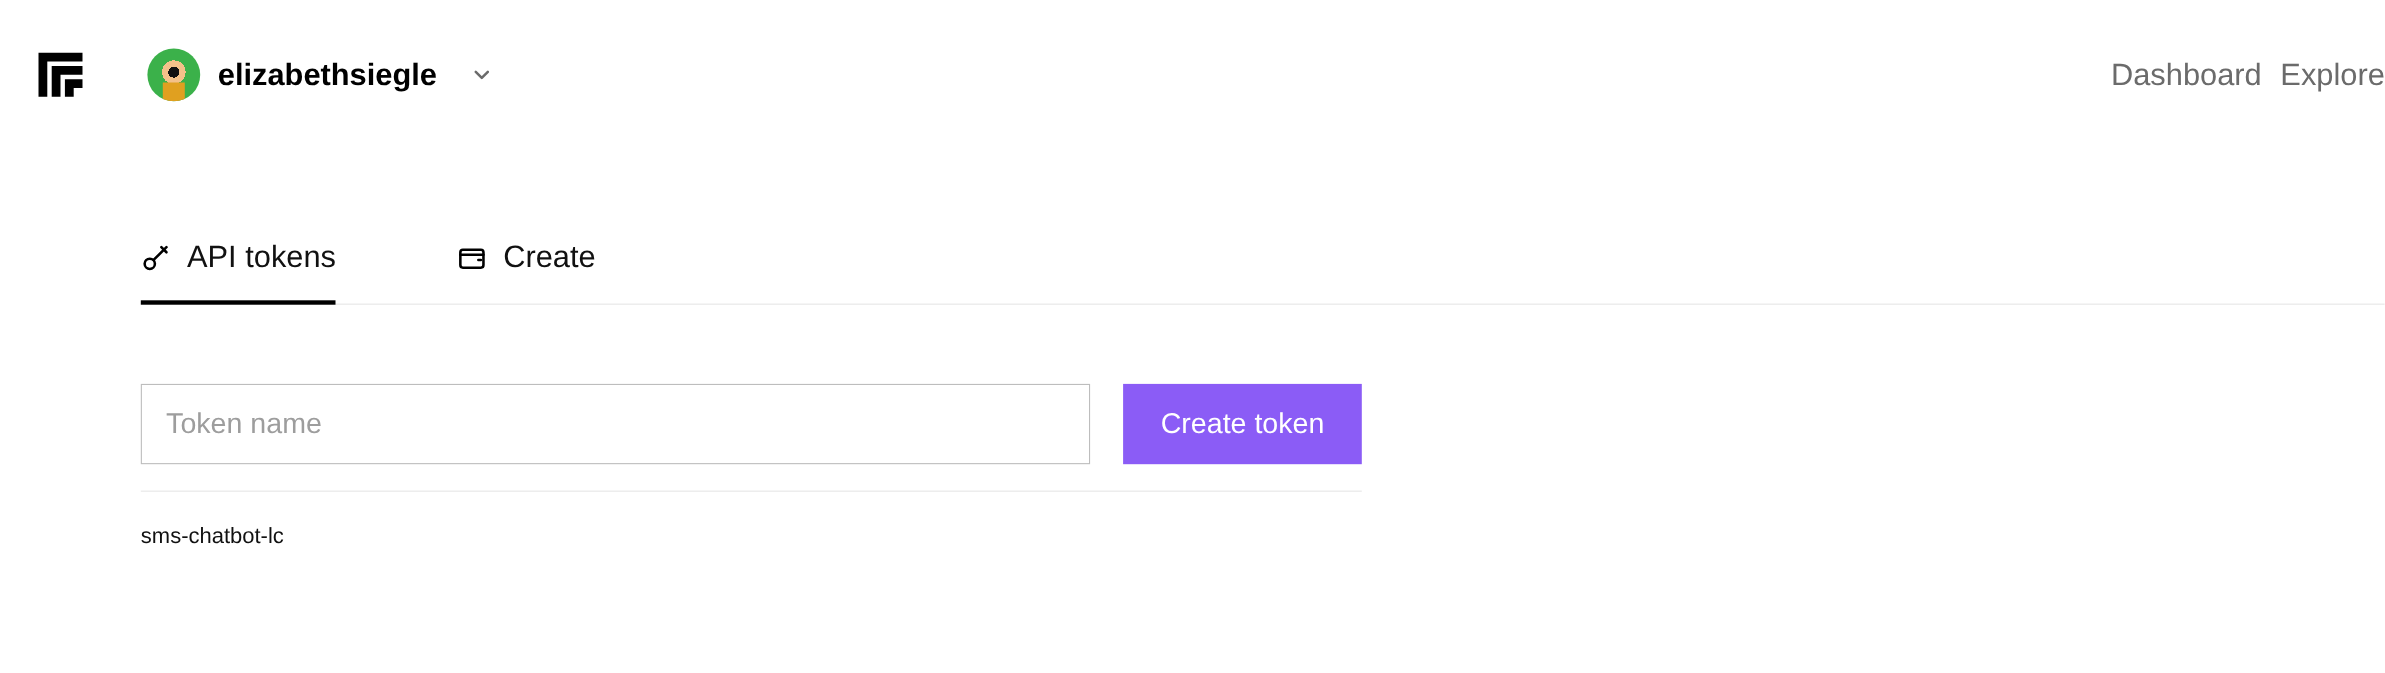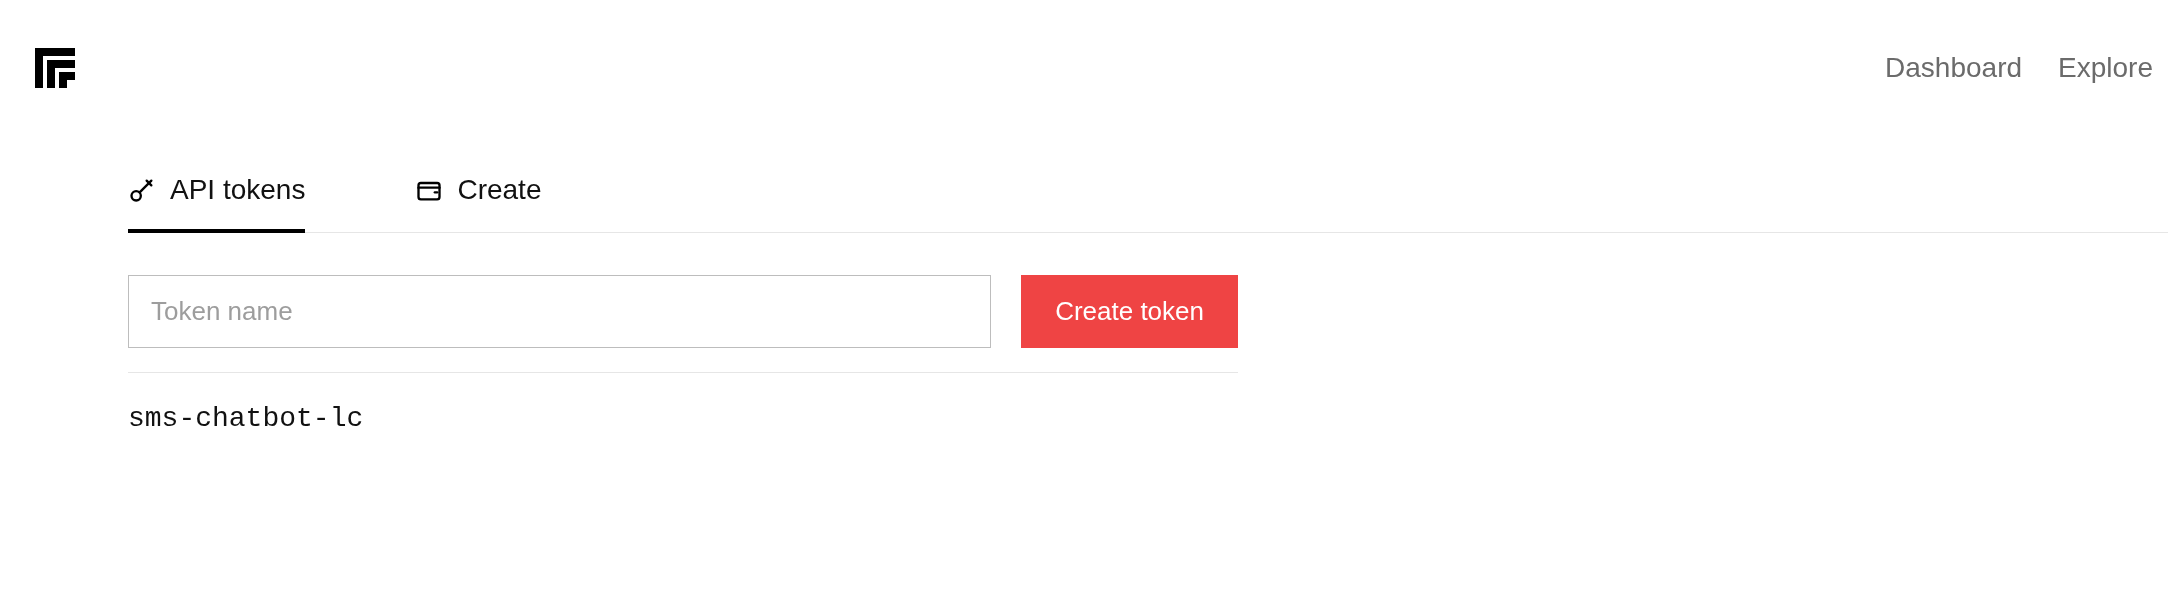--- a/index.html
+++ b/index.html
@@ -52,22 +52,22 @@
       font-weight: 600;
       color: #000;
     }
     .chevron {
       margin-left: 14px;
       color: #6b6b6b;
     }
     .topnav-right {
       margin-left: auto;
       display: flex;
-      gap: 36px;
-      padding-right: 15px;
+      gap: 17px;
+      padding-right: 0;
     }
     .topnav-right a {
       font-size: 28px;
       color: #6b6b6b;
       text-decoration: none;
       cursor: pointer;
     }
     .content {
       padding-left: 128px;
       padding-right: 0;
@@ -81,76 +81,83 @@
     }
     .tab {
       display: flex;
       align-items: center;
       gap: 14px;
       font-size: 28px;
       color: #111;
       padding: 0 0 26px 0;
       cursor: pointer;
       position: relative;
+      margin-top: 44px;
     }
     .tab.active::after {
       content: "";
       position: absolute;
       left: 0; right: 0; bottom: -1px;
       height: 4px;
       background: #000;
     }
     .tab svg { flex-shrink: 0; }
     .token-form {
       display: flex;
       gap: 30px;
-      margin-top: 42px;
+      margin-top: 72px;
       align-items: stretch;
       border-bottom: 1px solid #e6e6e6;
       padding-bottom: 24px;
       max-width: 1110px;
     }
     .token-input {
       flex: 1;
       border: 1px solid #bdbdbd;
       font-size: 26px;
       padding: 20px 22px;
       background: #fff;
       color: #000;
       outline: none;
     }
     .token-input::placeholder { color: #9d9d9d; }
     .create-btn {
-      background: #ef4444;
+      background: #8b5cf6;
       color: #fff;
       border: none;
       font-size: 26px;
       padding: 0 34px;
       cursor: pointer;
       font-weight: 400;
     }
     .token-list {
       margin-top: 30px;
     }
     .token-item {
-      font-size: 28px;
+      font-size: 20px;
       color: #111;
-      font-family: Liberation Mono, monospace;
     }
   </style>
 </head>
 <body>
 
 <div class="topbar">
   <svg class="logo" viewBox="0 0 46 46" fill="none">
     <path d="M3 3 H43 V11 H11 V43 H3 Z" fill="#000"></path>
     <path d="M15 15 H43 V23 H23 V43 H15 Z" fill="#000"></path>
     <path d="M27 27 H43 V35 H35 V43 H27 Z" fill="#000"></path>
   </svg>
 
+  <div class="user-switcher">
+    <div class="avatar"></div>
+    <span class="username">elizabethsiegle</span>
+    <svg class="chevron" width="22" height="22" viewBox="0 0 24 24" stroke="#6b6b6b" stroke-width="2.5" fill="none" stroke-linecap="round" stroke-linejoin="round">
+      <polyline points="6 9 12 15 18 9"></polyline>
+    </svg>
+  </div>
 
   <div class="topnav-right">
     <a>Dashboard</a>
     <a>Explore</a>
   </div>
 </div>
 
 <div class="content">
   <div class="tabs">
     <div class="tab active">

